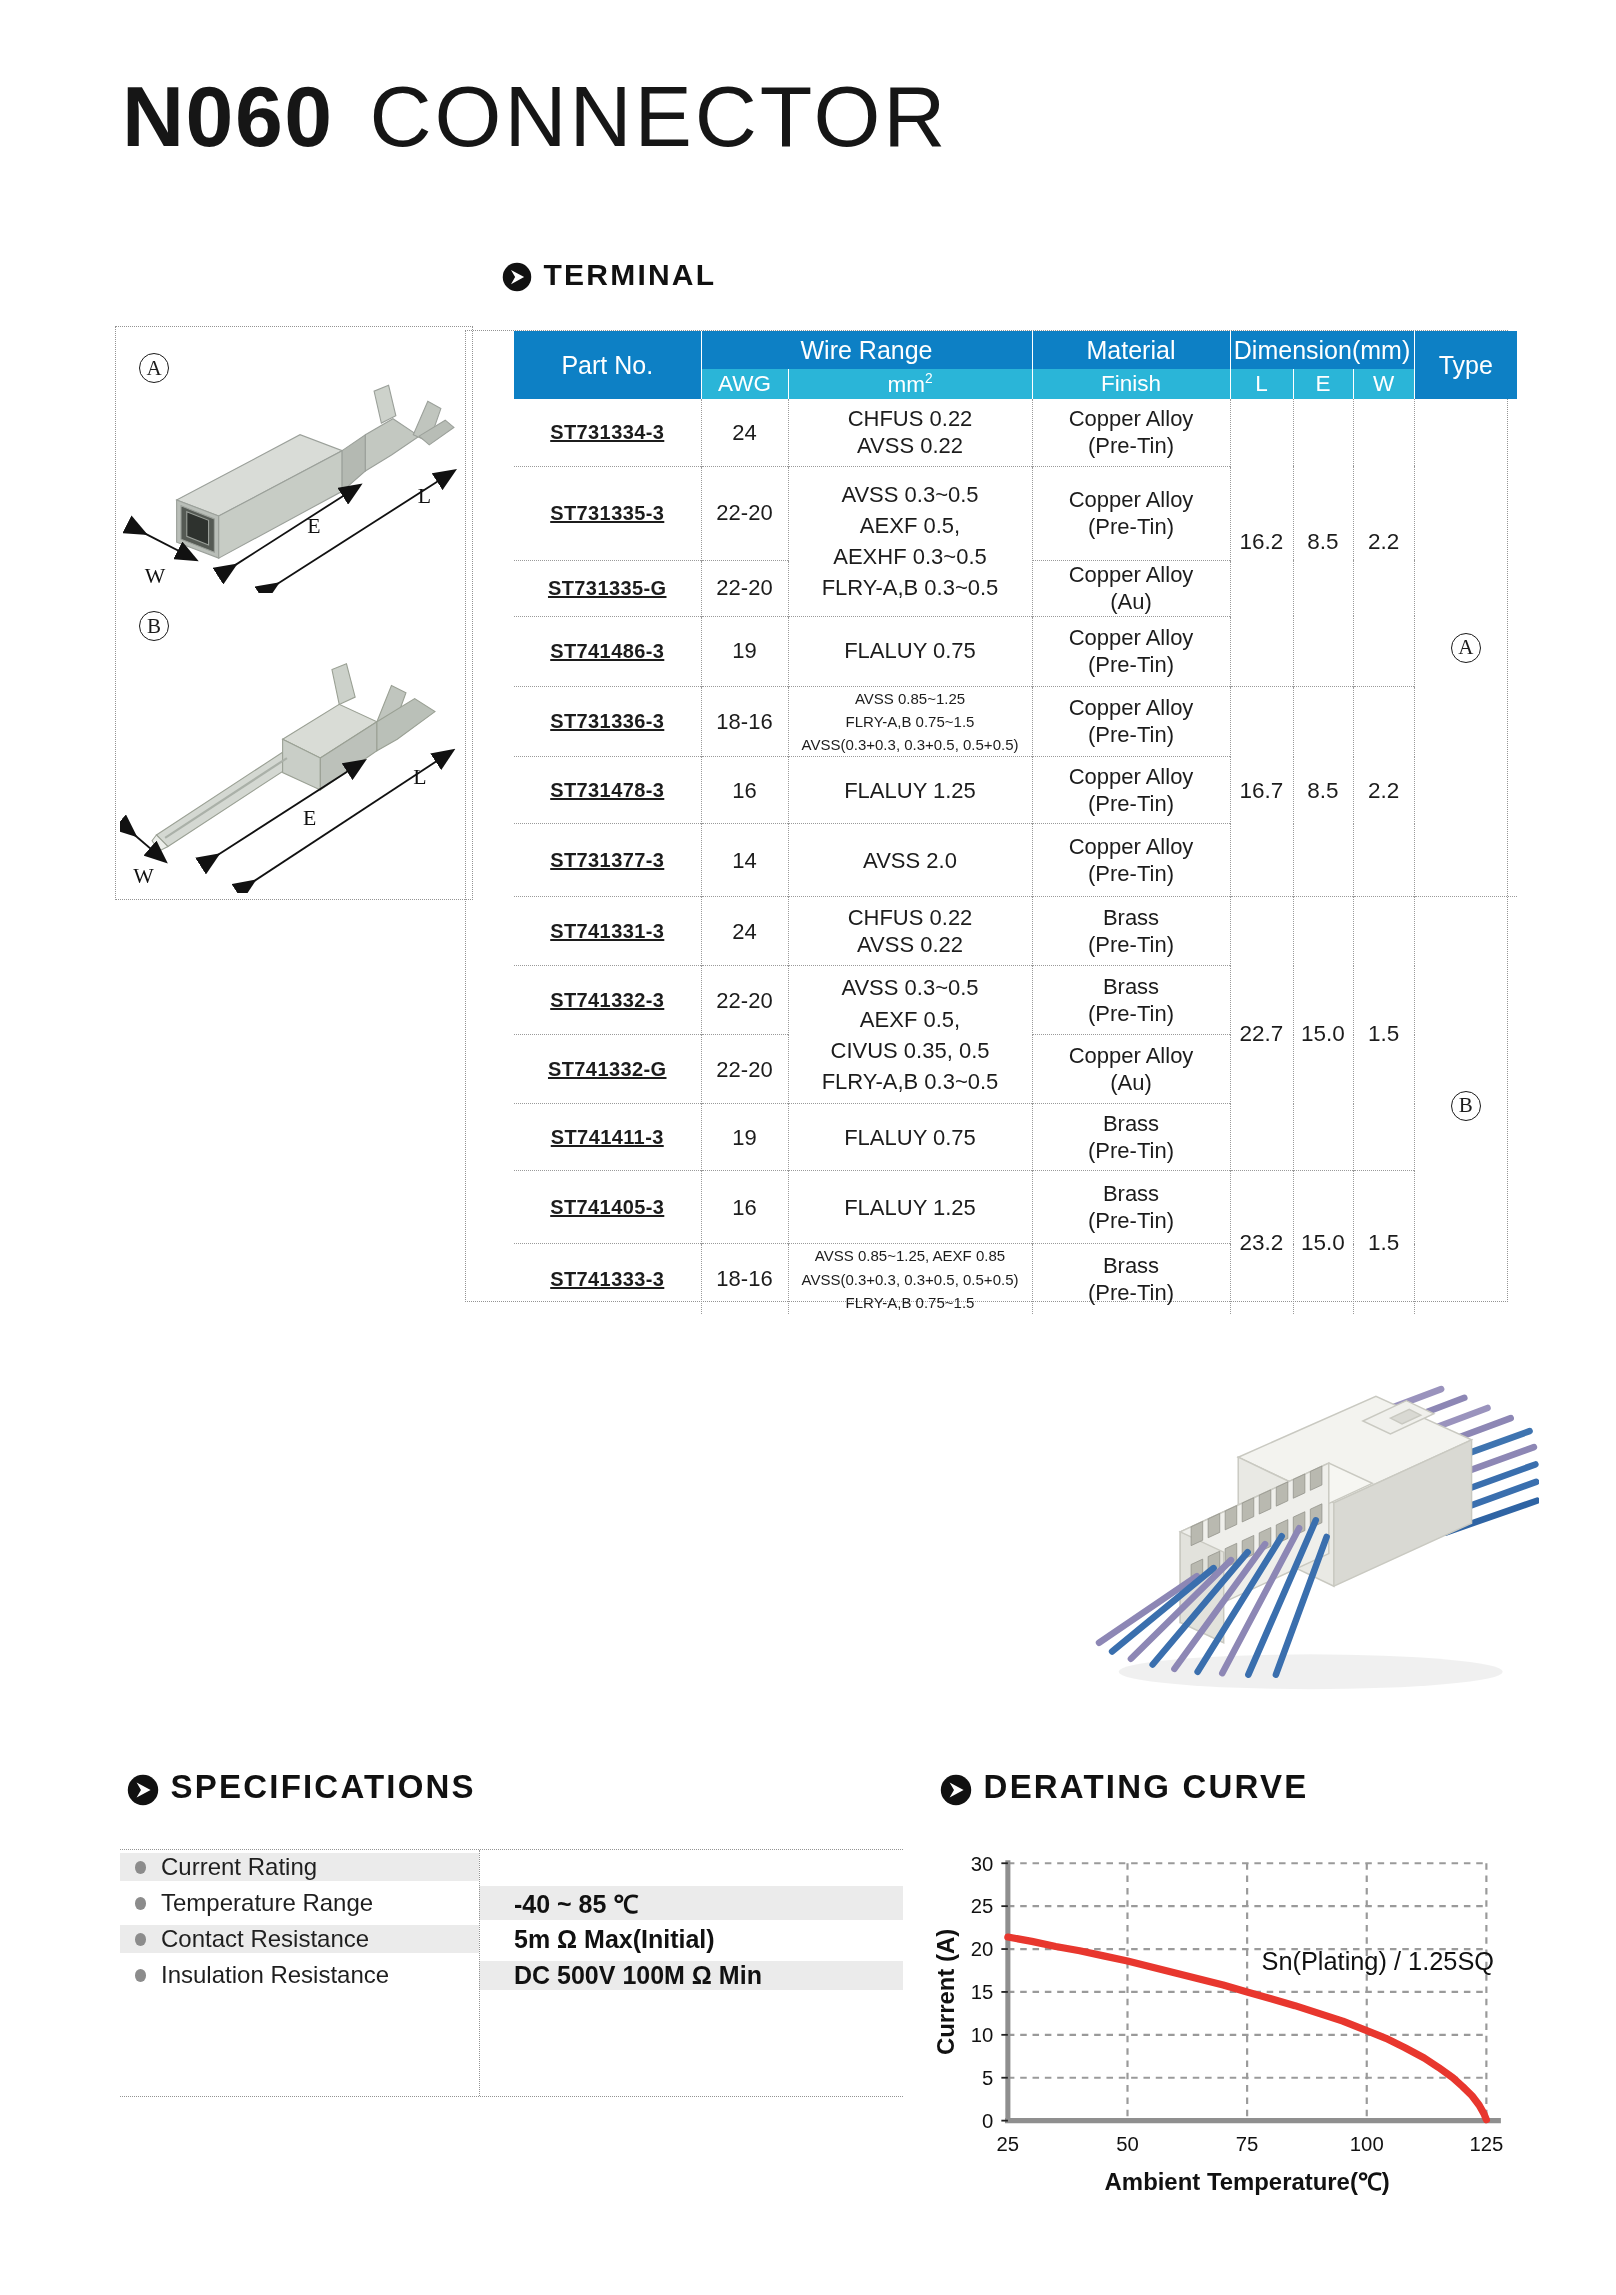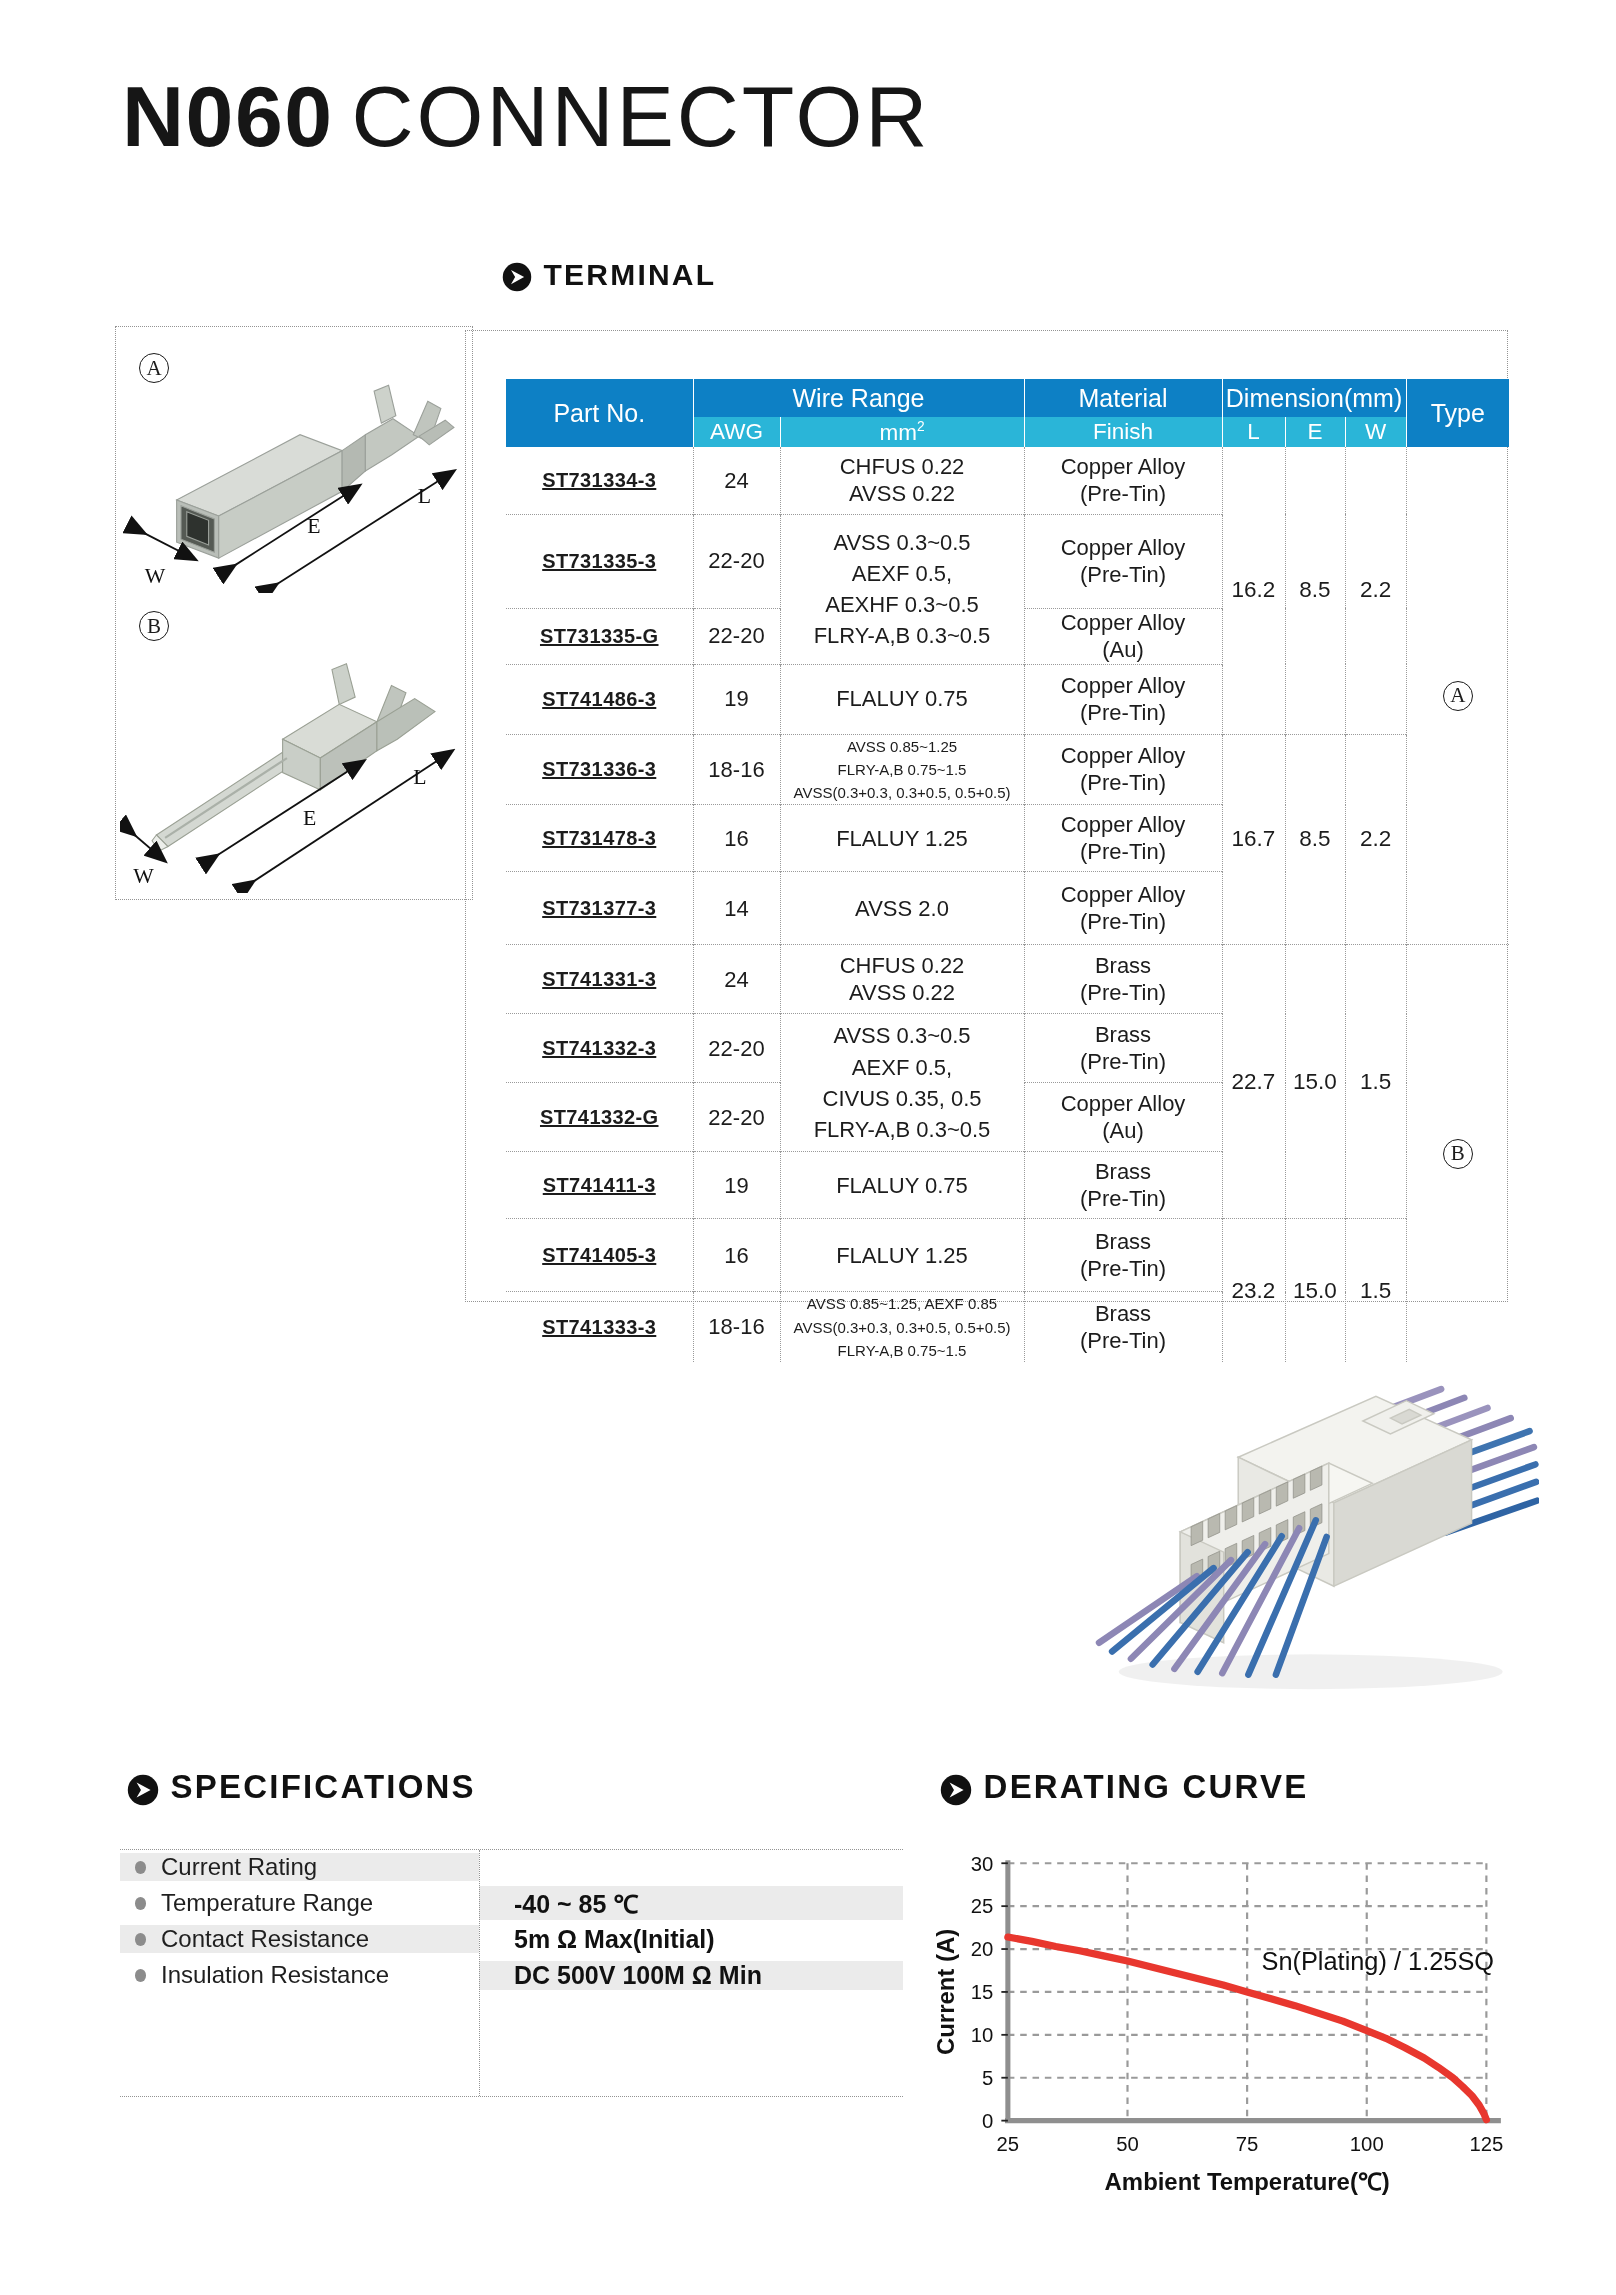--- a/index.html
+++ b/index.html
@@ -3,21 +3,21 @@
 <meta charset="utf-8">
 <title>N060 CONNECTOR</title>
 <style>
   html,body{margin:0;padding:0;background:#fff;}
   body{font-family:"Liberation Sans",sans-serif;color:#1c1c1c;}
   .page{position:relative;width:1617px;height:2295px;background:#fff;overflow:hidden;}
 
   
   .title{position:absolute;left:122px;top:67px;font-size:86px;line-height:1.15;letter-spacing:0.7px;color:#161616;white-space:nowrap;}
   .title .model{font-weight:900;letter-spacing:1.5px;}
-  .title .product{font-weight:400;margin-left:18px;letter-spacing:2.9px;}
+  .title .product{font-weight:400;margin-left:36px;letter-spacing:2.9px;}
 
   
   .sec-head{position:absolute;display:flex;align-items:flex-end;gap:11.6px;}
   .sec-head .txt{font-weight:700;letter-spacing:2.2px;color:#111;}
   .sec-head.terminal{left:502px;top:258px;}
   .sec-head.terminal .txt{font-size:30px;}
   .sec-head.specs{left:127px;top:1768px;}
   .sec-head.derating{left:940px;top:1768px;}
   .sec-head.specs .txt,.sec-head.derating .txt{font-size:33px;}
   .sec-icon{flex:0 0 auto;}
@@ -28,21 +28,21 @@
   .photo-box .circ{position:absolute;left:23px;}
   .photo-box .circ.a{top:26px;}
   .photo-box .circ.b{top:284px;}
   .term-svg{position:absolute;left:4.4px;}
   .term-svg.a{top:22px;}
   .term-svg.b{top:270px;}
   .dim-label{font-family:"Liberation Serif",serif;font-size:30px;fill:#111;}
 
   
   .tbl-wrap{position:absolute;left:465px;top:330px;width:1043px;height:972px;border:1.5px dotted #939393;box-sizing:border-box;}
-  table.term{position:absolute;left:40px;top:0;border-collapse:collapse;table-layout:fixed;width:1003px;margin-top:48px;}
+  table.term{position:absolute;left:48px;top:0;border-collapse:collapse;table-layout:fixed;width:1003px;}
   table.term th,table.term td{padding:0;text-align:center;vertical-align:middle;overflow:hidden;}
   
   th.h{background:#0d80c5;color:#fff;font-weight:400;}
   th.h.main{font-size:25px;height:38px;}
   th.h.sub{background:#2ab5d8;font-size:22.5px;height:30px;}
   th.h.span2{height:68px;}
   th.hb{border-right:1.5px dotted rgba(255,255,255,.9);}
   th.h sup{font-size:13.8px;vertical-align:super;}
   
   td.c{font-size:22px;border-right:1.5px dotted #9a9a9a;line-height:1.25;}

